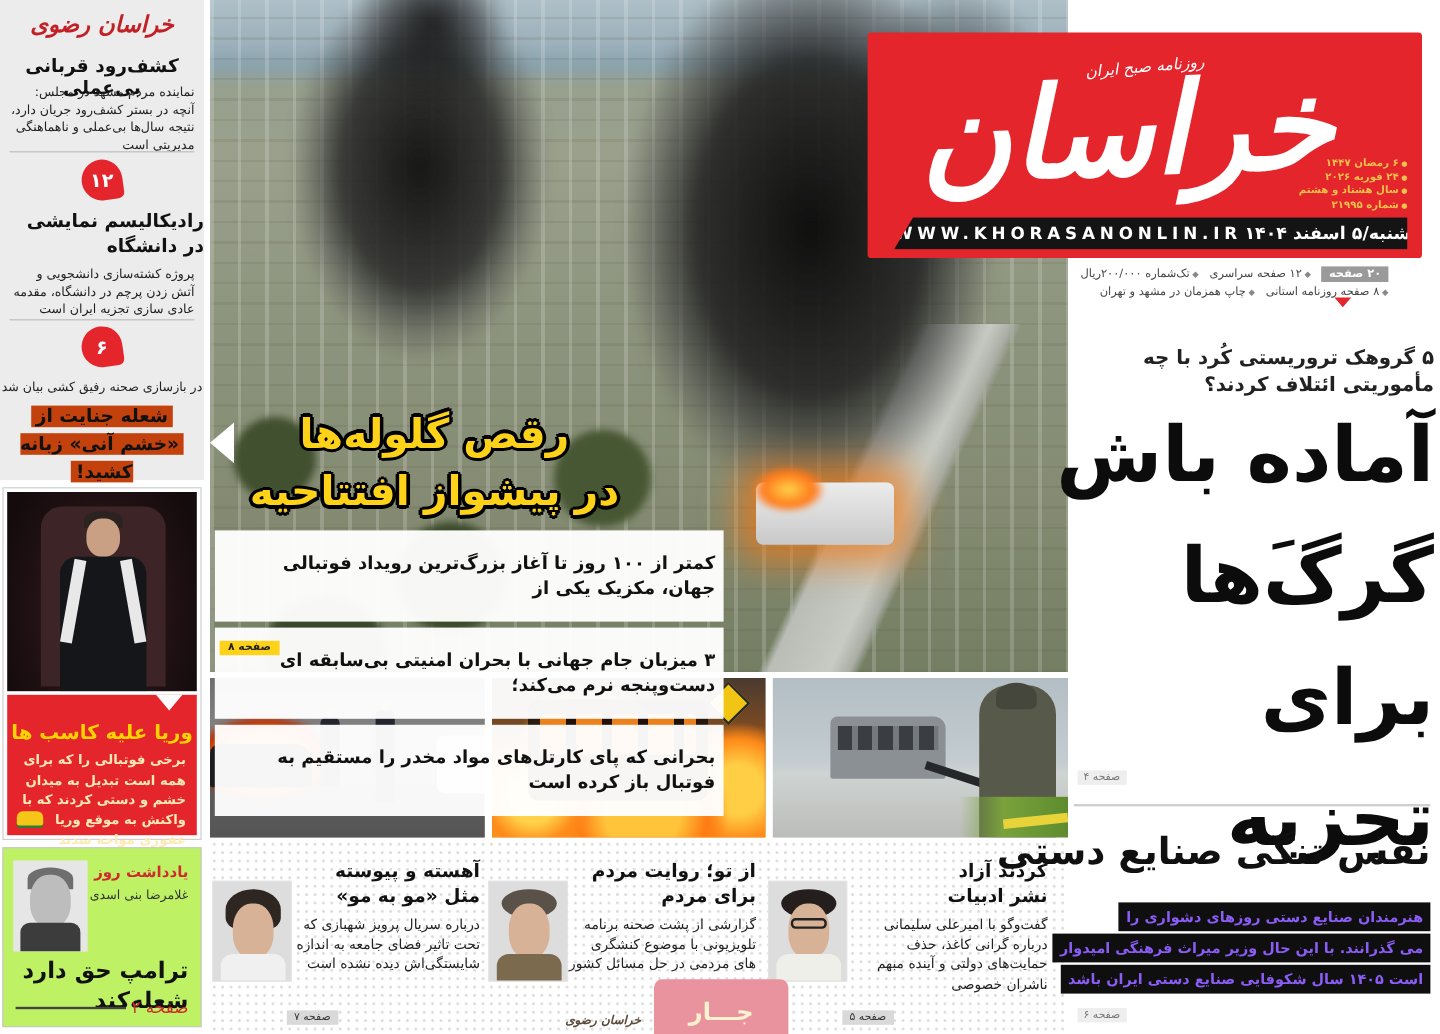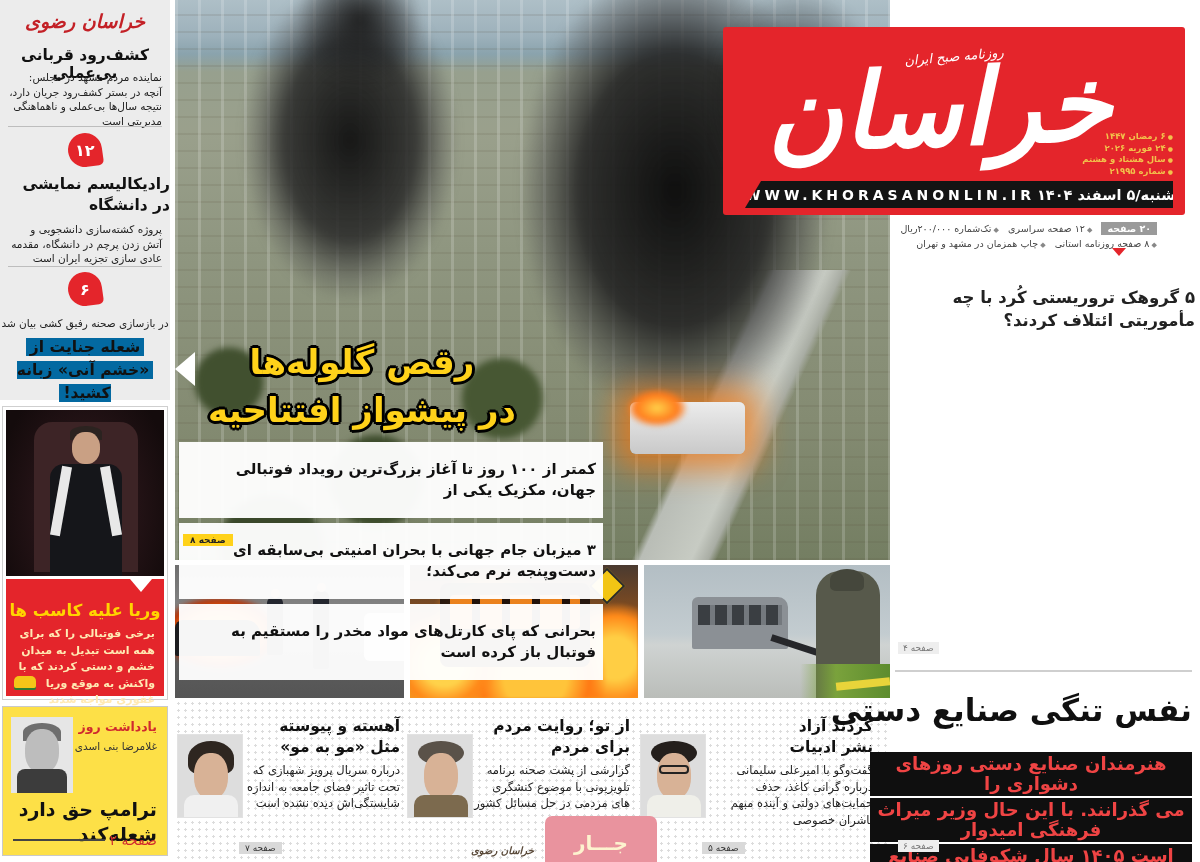--- a/index.html
+++ b/index.html
@@ -11,40 +11,40 @@
   .sb-logo { top:10px; left:0; width:170px; text-align:center; color:#c32026; font-size:19px; font-weight:bold; font-style:italic; }
   .sb-h1 { top:46px; left:0; width:170px; text-align:center; font-size:15.5px; font-weight:bold; color:#111; }
   .sb-body { left:8px; width:154px; font-size:10.5px; line-height:14.5px; color:#222; text-align:right; }
   .sb-div { left:8px; width:154px; height:1px; background:#bdbdbd; }
   .sb-badge { left:68px; width:34px; height:34px; background:#e4252b; color:#fff; font-weight:bold; font-size:16px;
               display:flex; align-items:center; justify-content:center; border-radius:50% 50% 15% 50%; transform:rotate(-8deg); }
   .sb-badge span { transform:rotate(8deg); }
   .sb-h2 { top:174px; left:0; width:170px; text-align:right; font-size:15.5px; font-weight:bold; line-height:21px; color:#111; }
   .sb-kicker { top:317px; left:0; width:170px; text-align:center; font-size:10.5px; color:#222; }
   .sb-h3 { top:336px; left:0; width:170px; text-align:center; font-size:15.5px; font-weight:bold; line-height:23px; color:#111; }
-  .sb-h3 span { background:#0369a1; padding:0 4px; }
+  .sb-h3 span { background:#c2410c; padding:0 4px; }
 
   
   #vouria-box { left:2px; top:406px; width:166px; height:294px; border:1px solid #cfcfcf; background:#fff; }
   #vouria-photo { position:absolute; left:3px; top:3px; right:3px; height:166px;
       background: radial-gradient(ellipse 90px 140px at 50% 60%, #3a2023 0%, #241316 55%, #140b0c 100%); overflow:hidden; }
   .v-chair { position:absolute; left:28px; top:12px; width:104px; height:150px; background:#3d2426; border-radius:18px 18px 0 0; }
   .v-head { position:absolute; left:66px; top:22px; width:28px; height:32px; background:#c9a084; border-radius:45%; }
   .v-hair { position:absolute; left:64px; top:16px; width:32px; height:14px; background:#2b2320; border-radius:50% 50% 0 0; }
   .v-jacket { position:absolute; left:44px; top:54px; width:72px; height:112px; background:#15161a; border-radius:14px 14px 0 0; }
   .v-stripe1,.v-stripe2 { position:absolute; top:56px; width:10px; height:70px; background:#e8e8e8; }
   .v-stripe1 { left:50px; transform:rotate(10deg); } .v-stripe2 { left:100px; transform:rotate(-10deg); }
   #vouria-red { position:absolute; left:3px; right:3px; top:172px; bottom:3px; background:#e4252b; }
   .v-arrow { position:absolute; top:0; right:12px; width:0; height:0; border-left:11px solid transparent; border-right:11px solid transparent; border-top:13px solid #ffffff; }
   .v-head-line { margin-top:22px; text-align:center; color:#ffd400; font-size:16.5px; font-weight:bold; }
   .v-body { margin-top:6px; padding:0 9px; color:#ffe9b3; font-size:11px; font-weight:bold; line-height:16.5px; text-align:right; }
   .v-car { position:absolute; left:8px; bottom:8px; width:22px; height:12px; background:#f5c518; border-radius:5px 5px 2px 2px; box-shadow:0 2px 0 #2e7d32; }
 
   
-  #note-box { left:2px; top:706px; width:166px; height:150px; border:1px solid #c9c9c9; background:#fde047; }
+  #note-box { left:2px; top:706px; width:166px; height:150px; border:1px solid #c9c9c9; background:#bef264; }
   .n-portrait { position:absolute; left:8px; top:10px; width:62px; height:76px; background:#e6e6e6; overflow:hidden; }
   .n-face { position:absolute; left:14px; top:12px; width:34px; height:44px; background:#bdbdbd; border-radius:45%; }
   .n-hair { position:absolute; left:12px; top:6px; width:38px; height:18px; background:#6e6e6e; border-radius:50% 50% 0 0; }
   .n-suit { position:absolute; left:6px; top:52px; width:50px; height:24px; background:#3c3c3c; border-radius:8px 8px 0 0; }
   .n-label { position:absolute; right:10px; top:12px; color:#d02a2e; font-size:12.5px; font-weight:bold; }
   .n-author { position:absolute; right:10px; top:33px; color:#333; font-size:10.5px; }
   .n-headline { position:absolute; right:10px; top:90px; width:150px; text-align:right; font-size:19px; font-weight:bold; line-height:25px; color:#111; }
   .n-pageline { position:absolute; left:10px; right:10px; bottom:7px; display:flex; align-items:center; gap:5px; direction:rtl; }
   .n-pageline .rule { flex:1; height:2px; background:#444; }
   .n-page { color:#d02a2e; font-size:14px; font-weight:normal; }
@@ -160,21 +160,21 @@
 
   .w-kicker { left:895px; top:286px; width:300px; text-align:right; direction:rtl; font-size:16.5px; font-weight:600; line-height:23px; color:#222; }
   .w-headline { left:880px; top:330px; width:315px; text-align:right; direction:rtl; font-weight:900; color:#0c0c0c; font-size:64px; line-height:101px; letter-spacing:-1px; }
   .w-headline span { display:block; }
   .w-page { left:898px; top:642px; font-size:9px; color:#777; background:#eee; padding:1px 5px; }
   .rc-div { left:895px; top:670px; width:297px; height:2px; background:#cfcfcf; }
 
   .c-headline { left:895px; top:692px; width:297px; text-align:right; direction:rtl; font-weight:900; font-size:31px; color:#101010; white-space:nowrap; }
   .c-strips { left:870px; top:752px; width:322px; direction:rtl; text-align:right; }
   .c-strips .line { margin-bottom:2px; }
-  .c-strips .line span { display:inline-block; background:#0f0f0f; color:#ef4444; font-weight:bold; font-size:18px; line-height:20px; padding:2px 6px;text-align:center; }
+  .c-strips .line span { display:inline-block; background:#0f0f0f; color:#8b5cf6; font-weight:bold; font-size:12px; line-height:20px; padding:2px 6px;text-align:center; }
   .c-page { left:898px; top:840px; font-size:9px; color:#777; background:#eee; padding:1px 5px; }
 </style>
 </head>
 <body>
 
 <div id="canvas">
 
   <div id="sidebar-panel" class="abs">
     <div class="abs sb-logo">خراسان رضوی</div>
     <div class="abs sb-h1">کشف‌رود قربانی بی‌عملی</div>
@@ -344,20 +344,25 @@
       <span class="info-item">تک‌شماره ۲۰۰/۰۰۰ریال</span>
     </div>
     <div class="row">
       <span class="info-item">۸ صفحه روزنامه استانی</span>
       <span class="info-item">چاپ همزمان در مشهد و تهران</span>
     </div>
   </div>
   <div class="abs info-tri"></div>
 
   <div class="abs w-kicker">۵ گروهک تروریستی کُرد با چه مأموریتی ائتلاف کردند؟</div>
+  <div class="abs w-headline">
+    <span>آماده باش</span>
+    <span>گرگَ‌ها</span>
+    <span>برای تجزیه</span>
+  </div>
   <div class="abs w-page">صفحه ۴</div>
   <div class="abs rc-div"></div>
 
   <div class="abs c-headline">نفس تنگی صنایع دستی</div>
   <div class="abs c-strips">
     <div class="line"><span>هنرمندان صنایع دستی روزهای دشواری را</span></div>
     <div class="line"><span>می گذرانند. با این حال وزیر میراث فرهنگی امیدوار</span></div>
     <div class="line"><span>است ۱۴۰۵ سال شکوفایی صنایع دستی ایران باشد</span></div>
   </div>
   <div class="abs c-page">صفحه ۶</div>

